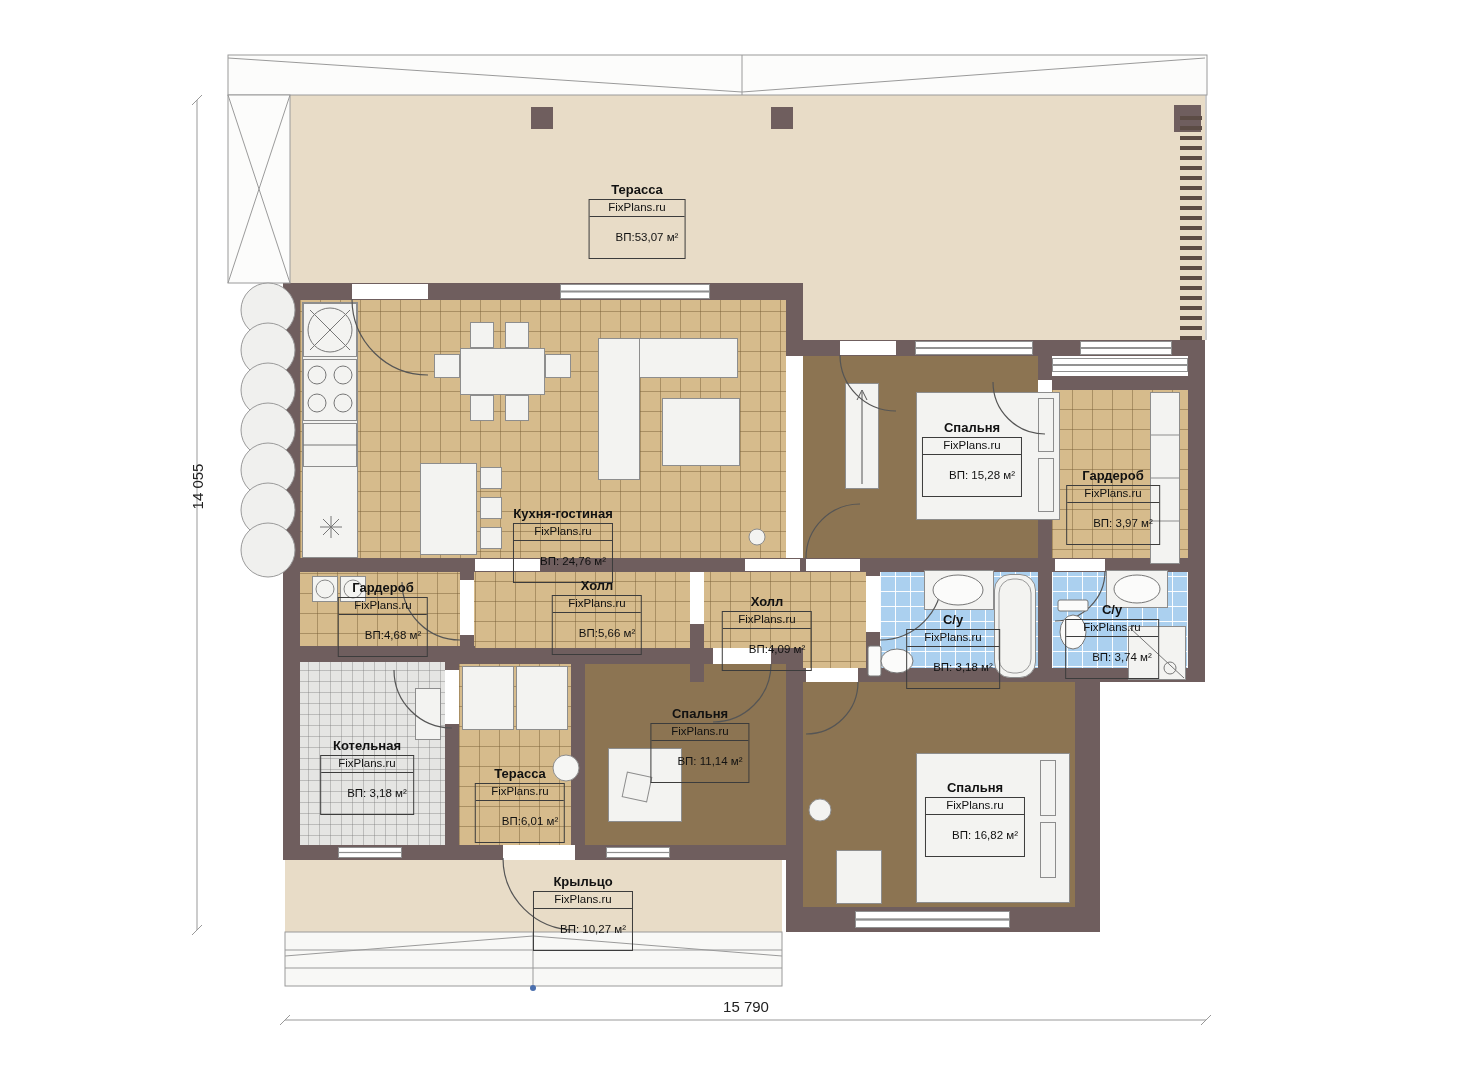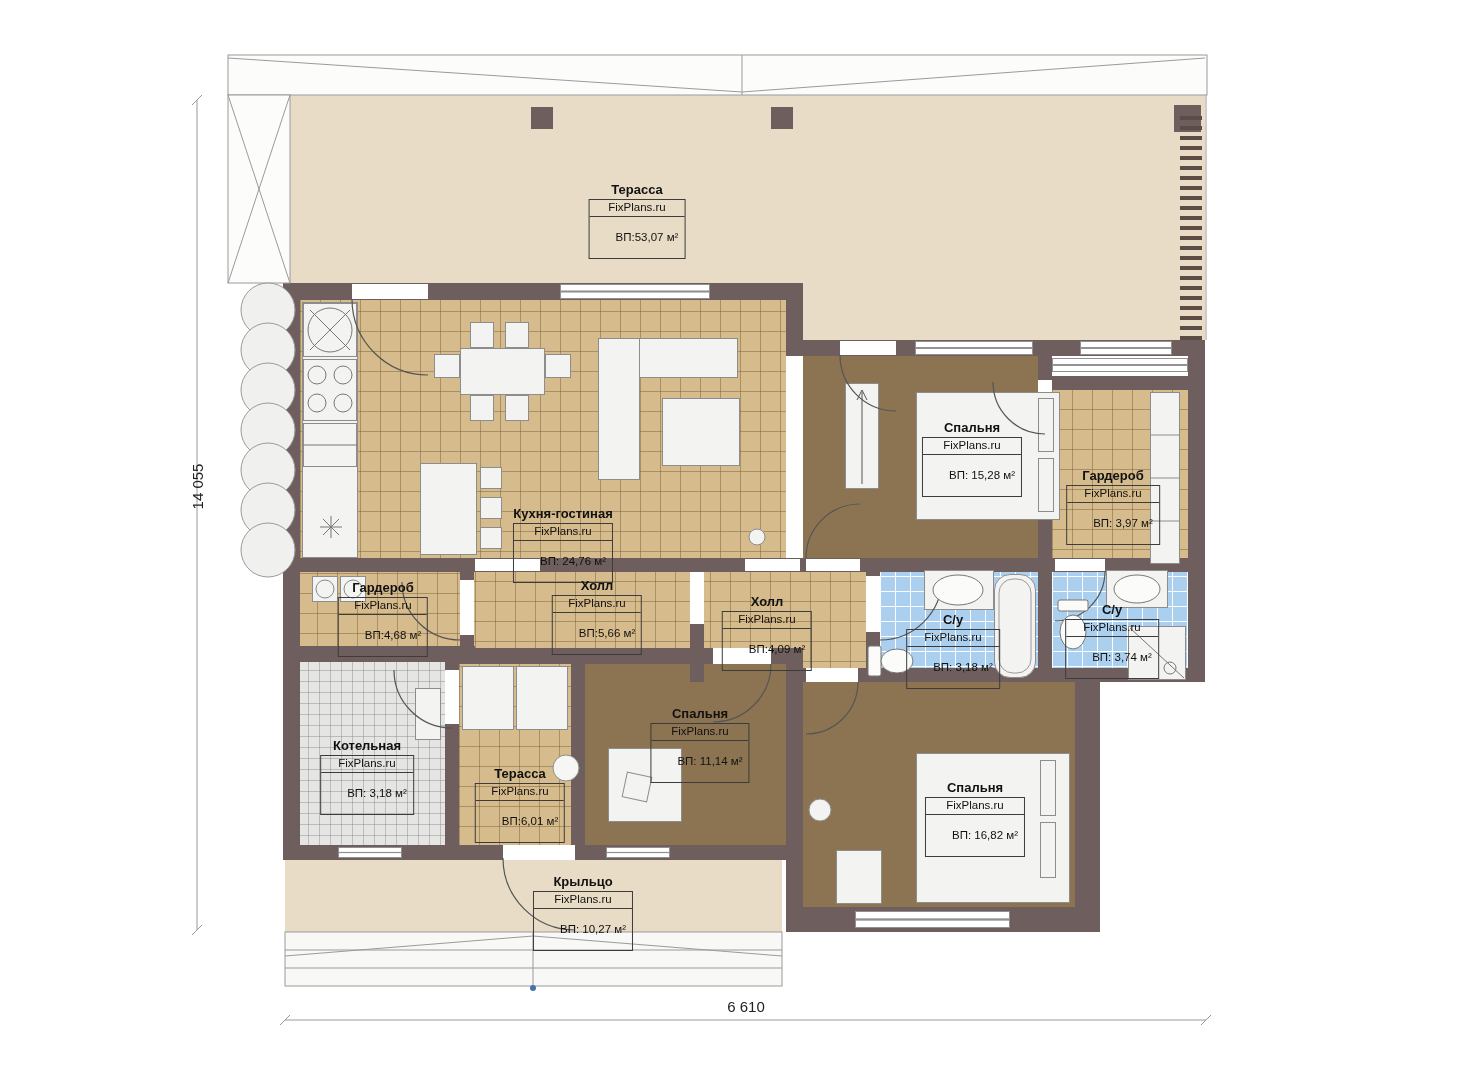--- a/index.html
+++ b/index.html
@@ -279,15 +279,15 @@
   <div class="rlabel" style="left:975px;top:780px;">
     <div class="rname">Спальня</div>
     <div class="rbox"><div class="rbrand">FixPlans.ru</div><div class="rarea">ВП: 16,82 м²</div></div>
   </div>
   <div class="rlabel" style="left:583px;top:874px;">
     <div class="rname">Крыльцо</div>
     <div class="rbox"><div class="rbrand">FixPlans.ru</div><div class="rarea">ВП: 10,27 м²</div></div>
   </div>
 
   <div class="dim" style="left:152px;top:478px;width:90px;text-align:center;transform:rotate(-90deg);">14 055</div>
-  <div class="dim" style="left:700px;top:998px;width:92px;text-align:center;">6 610</div>
+  <div class="dim" style="left:700px;top:998px;width:92px;text-align:center;">15 790</div>
 
 </div>
 
 </body></html>

